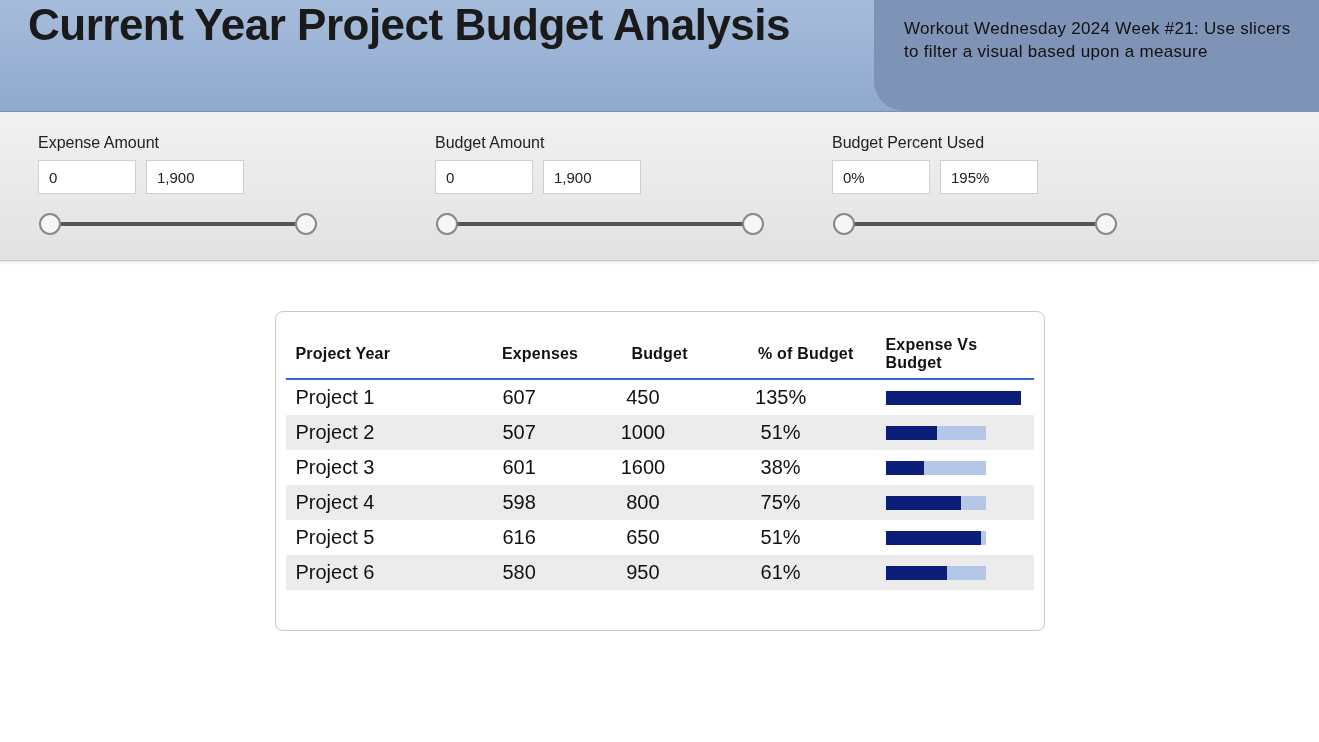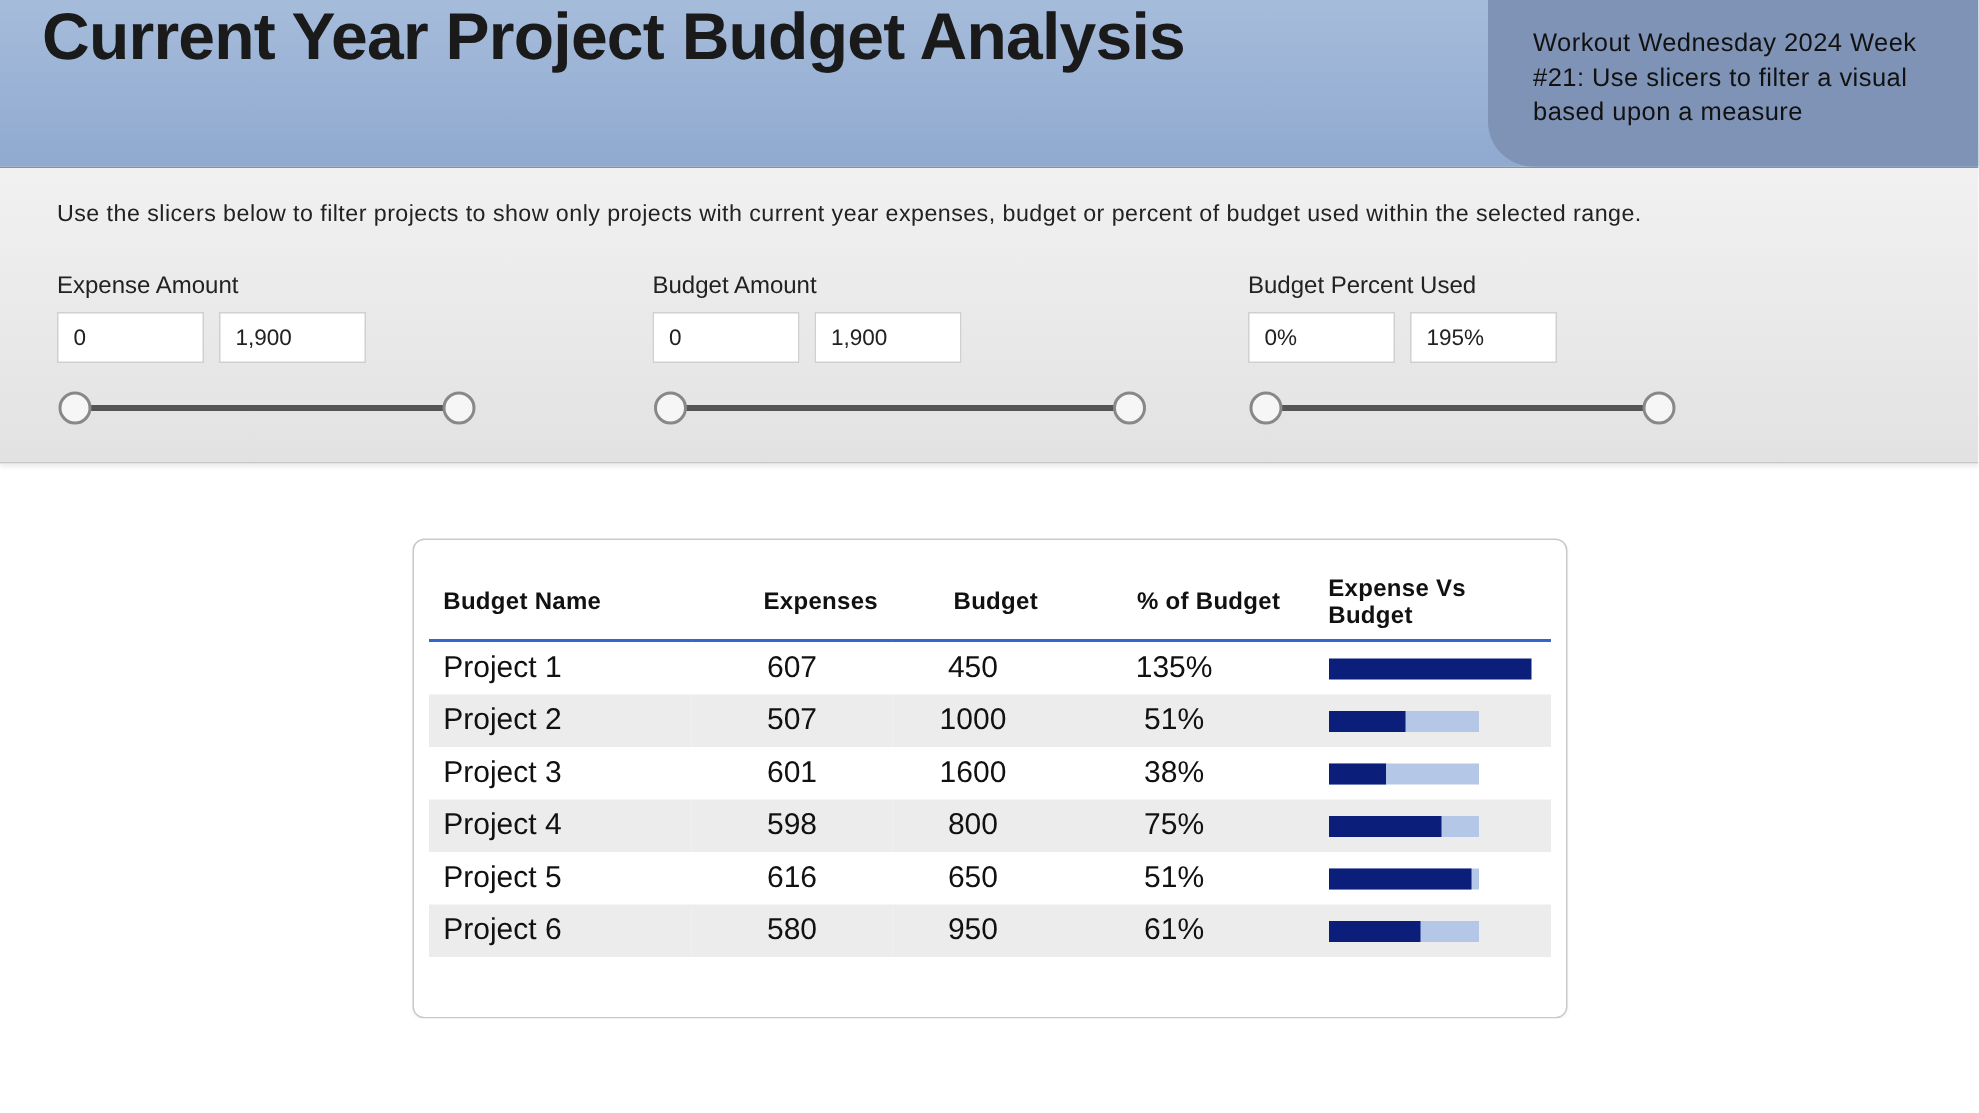--- a/index.html
+++ b/index.html
@@ -25,21 +25,21 @@
     padding-left: 28px;
   }
   .title-wrap h1 {
     margin: 0;
     font-size: 44px;
     font-weight: 600;
     color: #1a1a1a;
     letter-spacing: -0.5px;
   }
   .subtitle-panel {
-    width: 327px;
+    width: 445px;
     background: #7e93b5;
     border-bottom-left-radius: 30px;
     padding: 18px 24px 10px 30px;
     color: #111;
     font-size: 17px;
     line-height: 1.35;
     letter-spacing: 0.3px;
   }
   .filter-band {
     background: linear-gradient(#f1f1f1, #e2e2e2);
@@ -147,21 +147,20 @@
 <div class="header">
   <div class="title-wrap">
     <h1>Current Year Project Budget Analysis</h1>
   </div>
   <div class="subtitle-panel">
     <span>Workout Wednesday 2024 Week #21: Use slicers to filter a visual based upon a measure</span>
   </div>
 </div>
 
 <div class="filter-band">
-  <div class="instructions">Use the slicers below to filter projects to show only projects with current year expenses, budget or percent of budget used within the selected range.</div>
 
   <div class="slicer-row">
 
     <div class="slicer">
       <div class="slicer-label">Expense Amount</div>
       <div class="slicer-inputs">
         <input type="text" value="0" style="">
         <input type="text" value="1,900" style="">
       </div>
       <div class="range-slider">
@@ -197,21 +196,21 @@
       </div>
     </div>
 
   </div>
 </div>
 
 <div class="table-wrap">
   <table class="data">
     <thead>
       <tr>
-        <th>Budget Name</th>
+        <th>Project Year</th>
         <th class="num">Expenses</th>
         <th class="num">Budget</th>
         <th class="num">% of Budget</th>
         <th class="bar" style="padding-left:22px">Expense Vs Budget</th>
       </tr>
     </thead>
     <tbody id="tbody">
         <tr>
           <td>Project 1</td>
           <td class="num">607</td>

